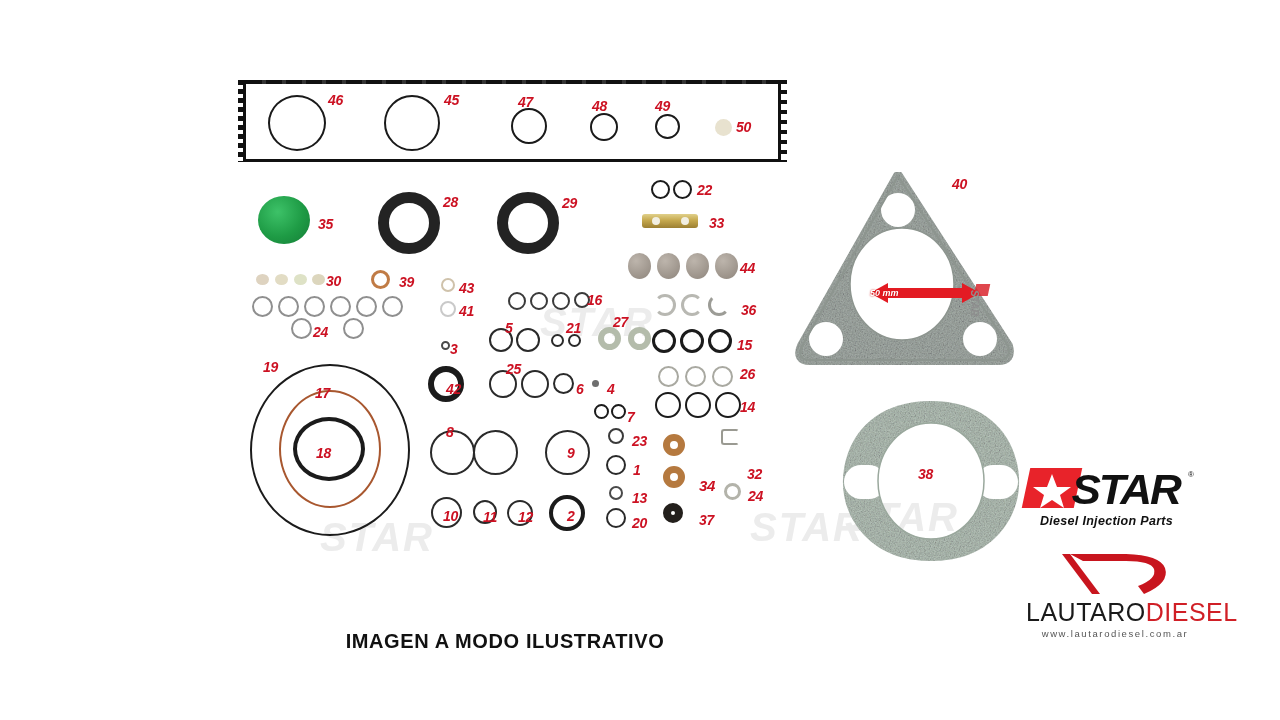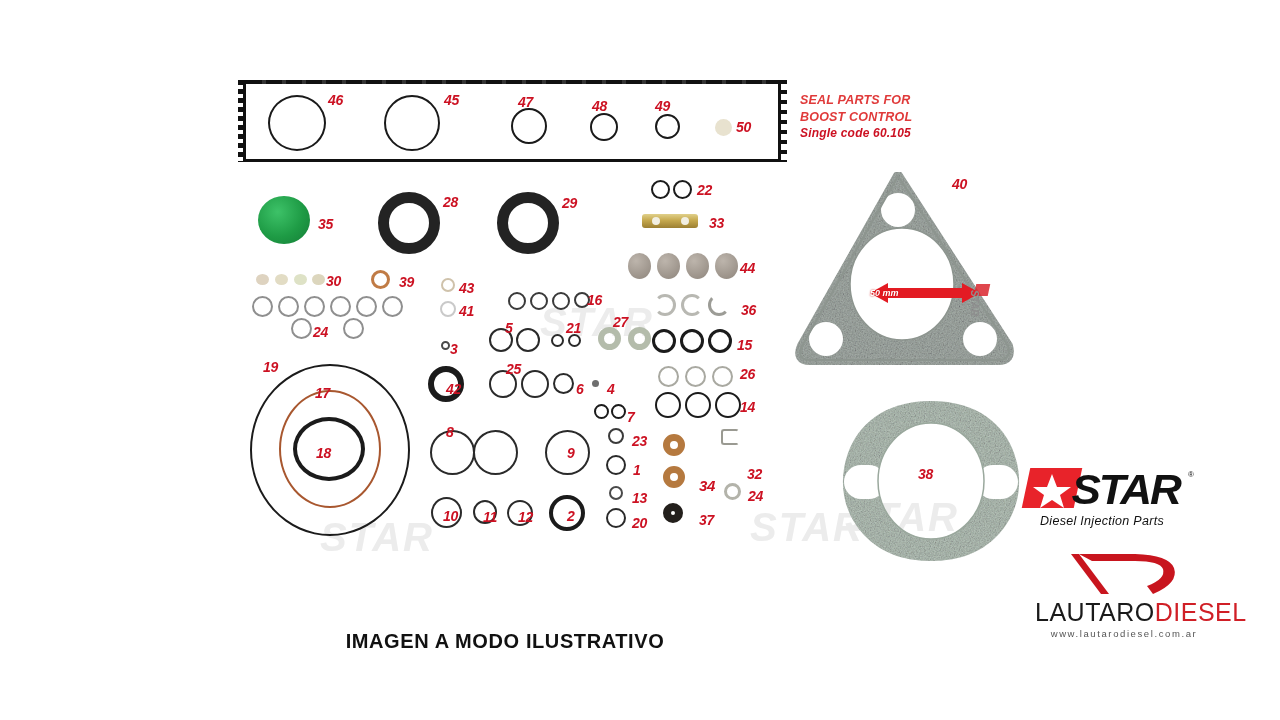--- a/index.html
+++ b/index.html
@@ -78,26 +78,26 @@
   }
   #star-word{
     position:absolute;left:48px;top:-2px;
     font-size:42px;font-weight:bold;font-style:italic;
     color:#111;letter-spacing:-2px;
     font-family:"Liberation Sans", sans-serif;
     transform:scaleX(1.05);
   }
   #star-tag{
     position:absolute;left:14px;top:46px;
-    font-size:12.5px;font-weight:normal;font-style:italic;color:#111;
+    font-size:12.5px;font-weight:bold;font-style:italic;color:#111;
     letter-spacing:0.3px;
   }
   #star-reg{position:absolute;left:162px;top:2px;font-size:8px;color:#111;}
 
-  #lautaro{position:absolute;left:1026px;top:552px;width:178px;height:100px;margin-left:9px;}
+  #lautaro{position:absolute;left:1026px;top:552px;width:178px;height:100px;}
   #lautaro-word{
     position:absolute;left:0;top:46px;width:178px;text-align:center;
     font-size:25px;font-weight:normal;letter-spacing:0.5px;
     font-family:"Liberation Sans", sans-serif;
   }
   #lautaro-word .a{color:#1a1a1a;}
   #lautaro-word .b{color:#d01f26;}
   #lautaro-url{
     position:absolute;left:0;top:76px;width:178px;text-align:center;
     font-size:9.5px;color:#555;letter-spacing:1.6px;
@@ -137,25 +137,20 @@
 
     <div class="part ring" style="left:265px;top:25px;width:36px;height:36px;border:2px solid #1a1a1a;"></div>
 
     <div class="part ring" style="left:344px;top:30px;width:28px;height:28px;border:2px solid #1a1a1a;"></div>
 
     <div class="part ring" style="left:409px;top:31px;width:25px;height:25px;border:2px solid #1a1a1a;"></div>
 
     <div class="part disc" style="left:469px;top:36px;width:17px;height:17px;background:#e8e2cf;"></div>
   </div>
 
-  <div id="seal-text">
-    <div>SEAL PARTS FOR</div>
-    <div>BOOST CONTROL</div>
-    <div class="l3">Single code 60.105</div>
-  </div>
 
   <svg id="gasket-tri" viewBox="0 0 228 196">
     <defs>
       <filter id="grain1" x="-10%" y="-10%" width="120%" height="120%">
         <feTurbulence type="fractalNoise" baseFrequency="0.75" numOctaves="4" result="n"></feTurbulence>
         <feColorMatrix in="n" type="saturate" values="0.12" result="n2"></feColorMatrix>
         <feComposite operator="in" in="n2" in2="SourceGraphic" result="noise"></feComposite>
         <feBlend in="SourceGraphic" in2="noise" mode="multiply"></feBlend>
       </filter>
       <mask id="trimask">

